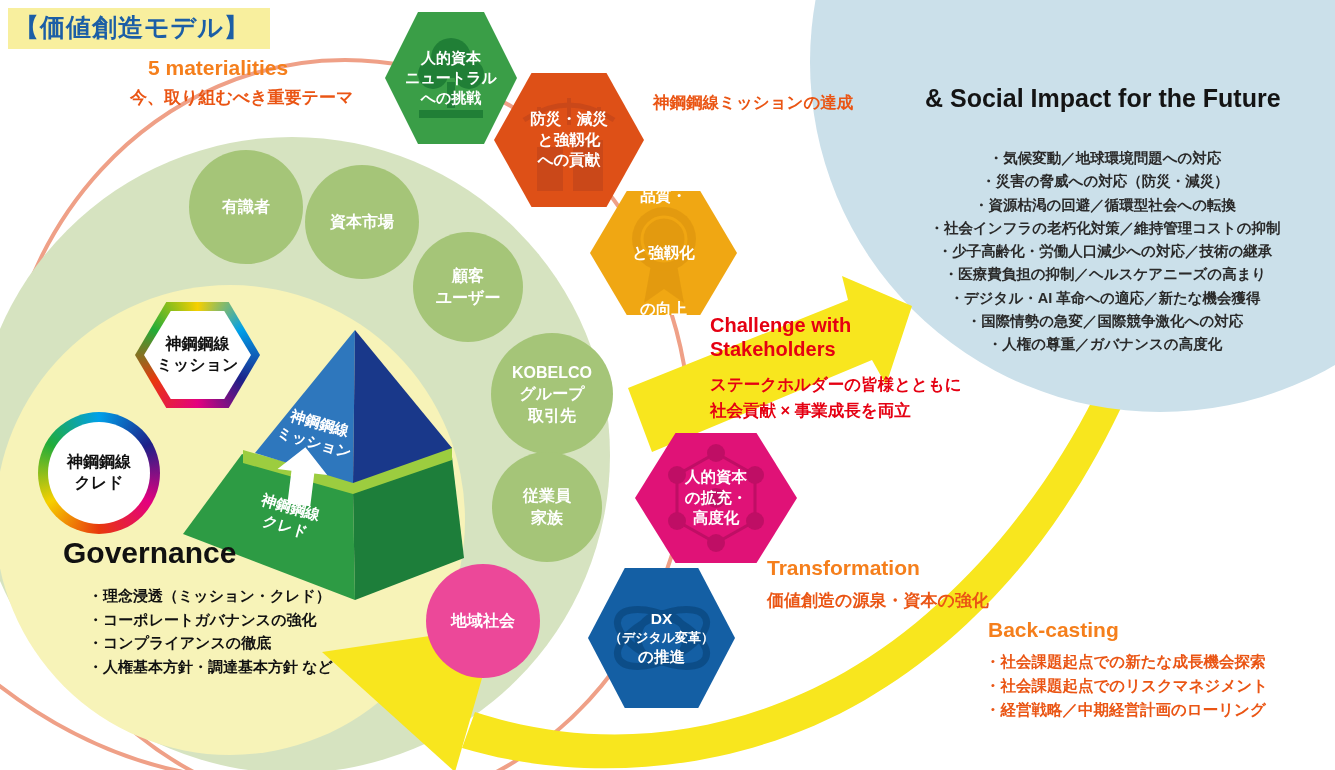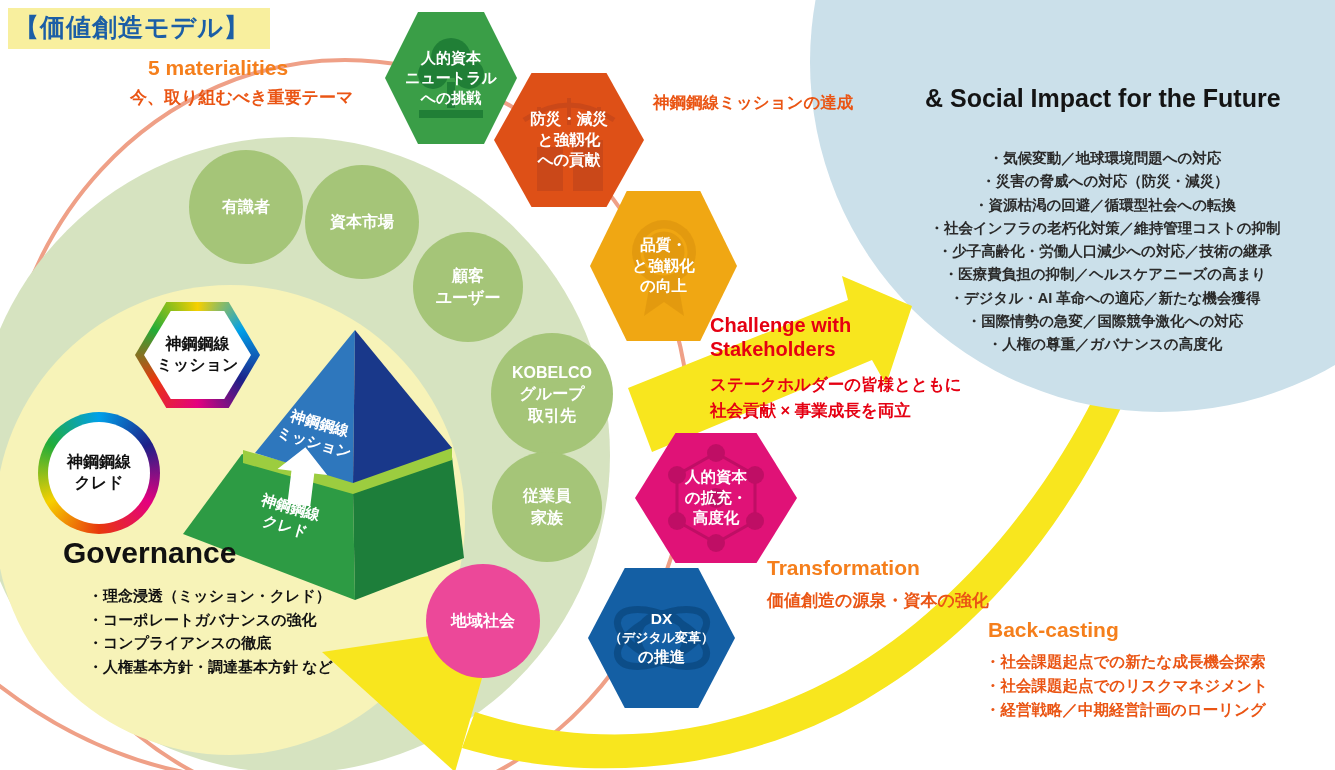--- a/index.html
+++ b/index.html
@@ -209,21 +209,21 @@
         <line x1="80" y1="22" x2="80" y2="40" stroke="#c8471a" stroke-width="4"></line>
         <rect x="18" y="62" width="26" height="44" fill="#c8471a"></rect>
         <rect x="54" y="55" width="30" height="51" fill="#c8471a"></rect>
       </svg>
     </span>
     <span>防災・減災</span>
     <span>と強靱化</span>
     <span>への貢献</span>
   </div>
 
-  <div class="hex" style="left: 590px; top: 191px; width: 147px; height: 150px; background: rgb(240, 167, 19);">
+  <div class="hex" style="left: 590px; top: 191px; width: 147px; height: 124px; background: rgb(240, 167, 19); gap: 36px;">
     <span class="icon-wrap">
       <svg width="96" height="108" viewBox="0 0 96 108">
         <polygon points="36,60 28,104 48,90 68,104 60,60" fill="#e29a10"></polygon>
         <circle cx="48" cy="40" r="32" fill="#e29a10"></circle>
         <circle cx="48" cy="40" r="22" fill="none" stroke="#f0a713" stroke-width="3"></circle>
       </svg>
     </span>
     <span>品質・</span>
     <span>と強靱化</span>
     <span>の向上</span>

